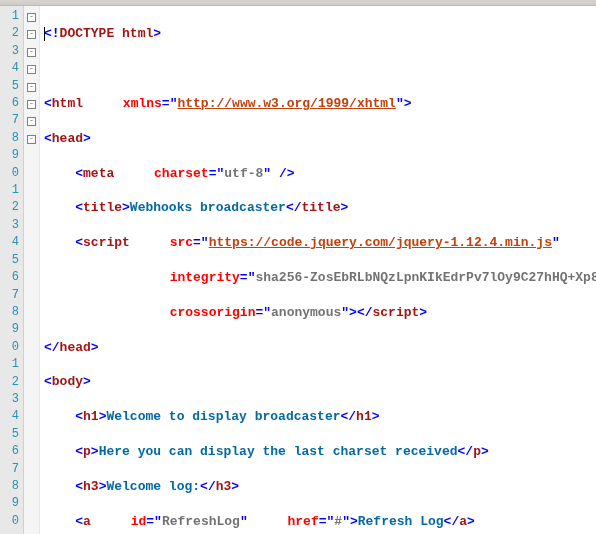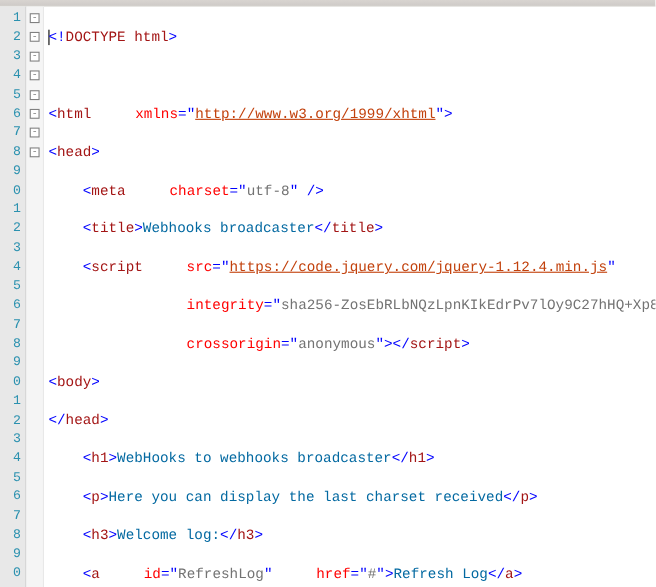--- a/index.html
+++ b/index.html
@@ -58,20 +58,21 @@
   background: #fff;
   cursor: pointer;
 }
 .code {
   flex: 1;
   padding: 2px 0 0 4px;
   line-height: 17.4px;
   white-space: pre;
   overflow: hidden;
   color: #000;
+  font-weight: bold;
 }
 .code .line { height: 17.4px; }
 .p { color: #0000ff; }      
 .t { color: #a31515; }      
 .a { color: #ff0000; margin-left: 32px; }      
 .v { color: #737373; }      
 .u { color: #c2410c; text-decoration: underline; }      
 .n { color: #0369a1; }         
 .cursor {
   display: inline-block;
@@ -155,23 +156,23 @@
   <div class="code" id="code">
 <div class="line"><span class="cursor"></span><span class="p">&lt;!</span><span class="t">DOCTYPE</span> <span class="t">html</span><span class="p">&gt;</span></div>
 <div class="line"></div>
 <div class="line"><span class="p">&lt;</span><span class="t">html</span><span> </span><span class="a">xmlns</span><span class="p">="</span><span class="u">http://www.w3.org/1999/xhtml</span><span class="p">"&gt;</span></div>
 <div class="line"><span class="p">&lt;</span><span class="t">head</span><span class="p">&gt;</span></div>
 <div class="line">    <span class="p">&lt;</span><span class="t">meta</span><span> </span><span class="a">charset</span><span class="p">="</span><span class="v">utf-8</span><span class="p">" /&gt;</span></div>
 <div class="line">    <span class="p">&lt;</span><span class="t">title</span><span class="p">&gt;</span><span class="n">Webhooks broadcaster</span><span class="p">&lt;/</span><span class="t">title</span><span class="p">&gt;</span></div>
 <div class="line">    <span class="p">&lt;</span><span class="t">script</span><span> </span><span class="a">src</span><span class="p">="</span><span class="u">https://code.jquery.com/jquery-1.12.4.min.js</span><span class="p">"</span></div>
 <div class="line">            <span class="a">integrity</span><span class="p">="</span><span class="v">sha256-ZosEbRLbNQzLpnKIkEdrPv7lOy9C27hHQ+Xp8a4MxAQ=</span></div>
 <div class="line">            <span class="a">crossorigin</span><span class="p">="</span><span class="v">anonymous</span><span class="p">"&gt;&lt;/</span><span class="t">script</span><span class="p">&gt;</span></div>
+<div class="line"><span class="p">&lt;/</span><span class="t">head</span><span class="p">&gt;</span></div>
 <div class="line"><span class="p">&lt;</span><span class="t">body</span><span class="p">&gt;</span></div>
-<div class="line"><span class="p">&lt;/</span><span class="t">head</span><span class="p">&gt;</span></div>
-<div class="line">    <span class="p">&lt;</span><span class="t">h1</span><span class="p">&gt;</span><span class="n">WebHooks to webhooks broadcaster</span><span class="p">&lt;/</span><span class="t">h1</span><span class="p">&gt;</span></div>
+<div class="line">    <span class="p">&lt;</span><span class="t">h1</span><span class="p">&gt;</span><span class="n">Welcome to display broadcaster</span><span class="p">&lt;/</span><span class="t">h1</span><span class="p">&gt;</span></div>
 <div class="line">    <span class="p">&lt;</span><span class="t">p</span><span class="p">&gt;</span><span class="n">Here you can display the last charset received</span><span class="p">&lt;/</span><span class="t">p</span><span class="p">&gt;</span></div>
 <div class="line">    <span class="p">&lt;</span><span class="t">h3</span><span class="p">&gt;</span><span class="n">Welcome log:</span><span class="p">&lt;/</span><span class="t">h3</span><span class="p">&gt;</span></div>
 <div class="line">    <span class="p">&lt;</span><span class="t">a</span><span> </span><span class="a">id</span><span class="p">="</span><span class="v">RefreshLog</span><span class="p">" </span><span class="a">href</span><span class="p">="</span><span class="v">#</span><span class="p">"&gt;</span><span class="n">Refresh Log</span><span class="p">&lt;/</span><span class="t">a</span><span class="p">&gt;</span></div>
 
 
 
 
 
 
 

